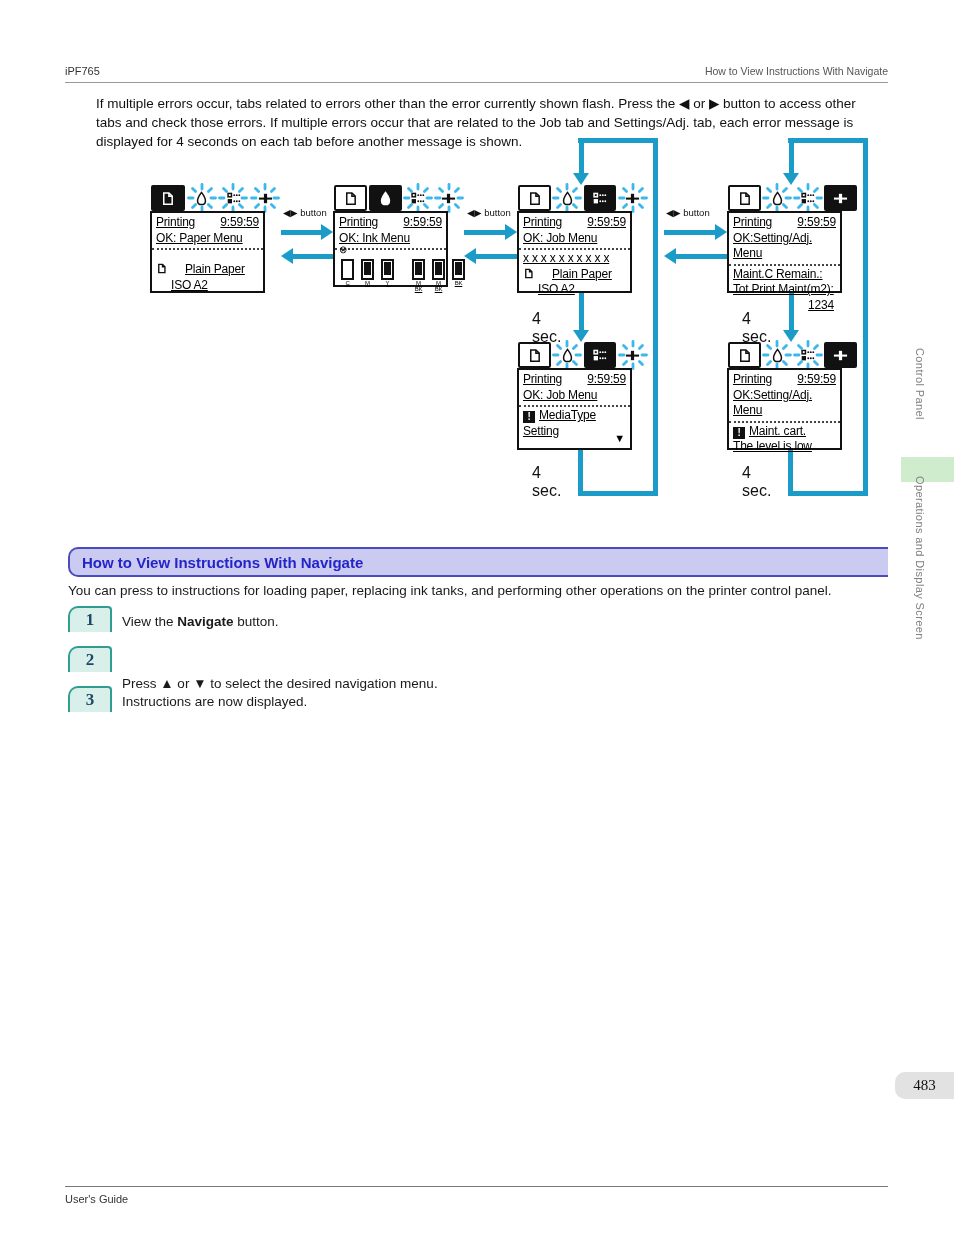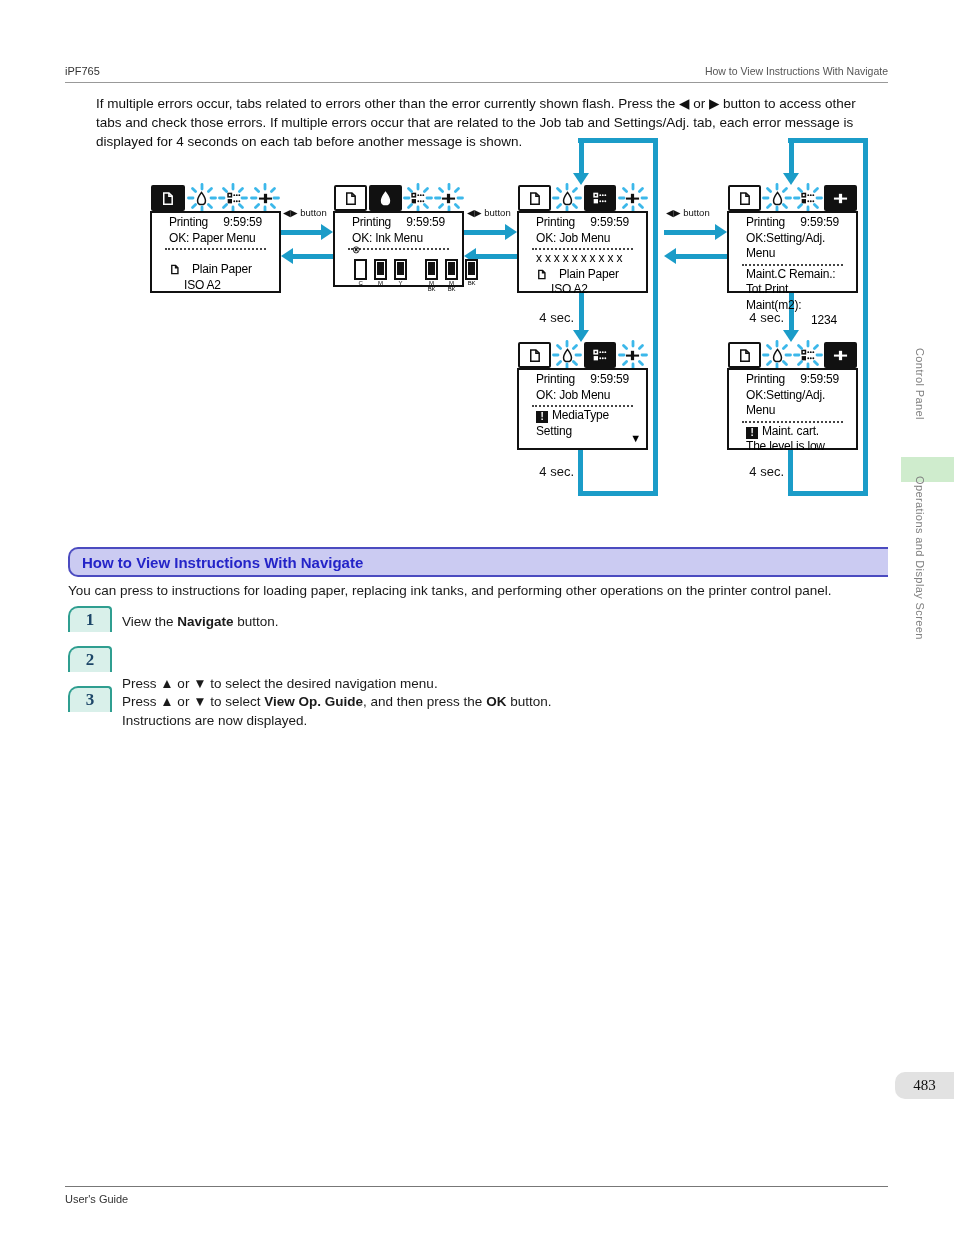--- a/index.html
+++ b/index.html
@@ -24,26 +24,26 @@
   .tab.flash{background:transparent;}
   .glyph{width:15px;height:15px;display:block;}
   .ln{fill:none;stroke:#111;stroke-width:1.6px;}
   .sd{fill:#111;stroke:none;}
   .tab.sel .ln{stroke:#fff;}
   .tab.sel .sd{fill:#fff;}
   .tab.sel .dropfill{fill:#fff;}
   .burst{position:absolute;width:32px;height:32px;left:50%;top:50%;transform:translate(-50%,-50%);pointer-events:none;}
   .burst line{stroke:#3cb8ea;stroke-width:2.8px;stroke-linecap:round;}
 
-  .lbody{box-sizing:border-box;position:relative;width:131px;border:2px solid #111;
-         background:#fff;padding:2px 17px;font-size:12px;line-height:15.5px;color:#000;
-         letter-spacing:-0.2px;}
+  .lbody{box-sizing:border-box;position:relative;width:115px;border:2px solid #111;
+         background:#fff;padding:2px 4px;font-size:12px;line-height:15.5px;color:#000;
+         letter-spacing:-0.2px;text-decoration:underline;}
   .r1{display:flex;justify-content:space-between;}
   .dot{border-top:2px dotted #444;margin:2px -4px 1px -4px;}
-  .prow{display:flex;align-items:center;gap:12px;}
+  .prow{display:flex;gap:18px;}
   .indent{margin-left:15px;}
   .valr{text-align:right;padding-right:2px;}
   .mini{display:inline-flex;}
   .mini .glyph{width:11px;height:13px;}
   .mini .ln{stroke-width:2px;}
   .excl{display:inline-block;width:12px;height:12px;background:#111;color:#fff;font-weight:bold;
         font-size:10px;line-height:12px;text-align:center;margin-right:4px;vertical-align:-1px;}
   .down{position:absolute;right:5px;bottom:2px;font-size:11px;}
   
   .tankzone{position:relative;height:46px;}
@@ -64,21 +64,21 @@
   .har .shaft{position:absolute;top:5.5px;height:5px;background:#1b9cc8;}
   .har.r .shaft{left:0;right:10px;}
   .har.l .shaft{left:10px;right:0;}
   .har .head{position:absolute;top:0;width:0;height:0;border-top:8px solid transparent;border-bottom:8px solid transparent;}
   .har.r .head{right:0;border-left:12px solid #1b9cc8;}
   .har.l .head{left:0;border-right:12px solid #1b9cc8;}
   .var{position:absolute;width:16px;}
   .var .shaft{position:absolute;left:5.5px;width:5px;top:0;bottom:10px;background:#1b9cc8;}
   .var .head{position:absolute;bottom:0;left:0;width:0;height:0;border-left:8px solid transparent;border-right:8px solid transparent;border-top:12px solid #1b9cc8;}
   .btnlab{position:absolute;font-size:9.5px;color:#111;white-space:nowrap;}
-  .seclab{position:absolute;width:42px;font-size:13px;color:#111;text-align:right;}
+  .seclab{position:absolute;width:42px;font-size:16px;color:#111;text-align:left;}
 
   
   .secbar{left:68px;top:527px;width:820px;height:30px;box-sizing:border-box;background:#cbcbf2;
           border:2px solid #4b4bc0;border-right:none;border-radius:10px 0 0 10px;
           display:flex;align-items:center;}
   .secbar .t{font-size:15px;font-weight:bold;color:#2424c8;padding-left:12px;}
   .secbody{left:68px;top:561px;width:822px;font-size:13.5px;line-height:19px;}
   .badge{position:absolute;width:44px;height:26px;box-sizing:border-box;background:#d9f0ea;
          border:2px solid #2f9e90;border-bottom:none;border-radius:10px 4px 0 0;
          display:flex;align-items:center;justify-content:center;}
@@ -641,21 +641,20 @@
 
   <div class="badge" style="left:68px;top:646px;">
       <span class="n">2</span>
     </div>
   <div class="step-text" style="top:674px;"><span>Press ▲ or ▼ to select the desired navigation menu.</span><b></b><span></span></div>
 
   <div class="badge" style="left:68px;top:686px;">
       <span class="n">3</span>
     </div>
   <div class="step-text" style="top:692px;">
-    <div><span>Press ▲ or ▼ to select </span><b>View Op. Guide</b><span>, and then press the </span><b>OK</b><span> button.</span></div>
     <div>Instructions are now displayed.</div>
   </div>
 
   <div class="vtext" style="left:914px;top:348px;">Control Panel</div>
   <div class="abs marker"></div>
   <div class="vtext" style="left:914px;top:476px;">Operations and Display Screen</div>
 
   <div class="abs pagenum">483</div>
 
   <div class="abs hline" style="top:1166px;background:#777;"></div>

